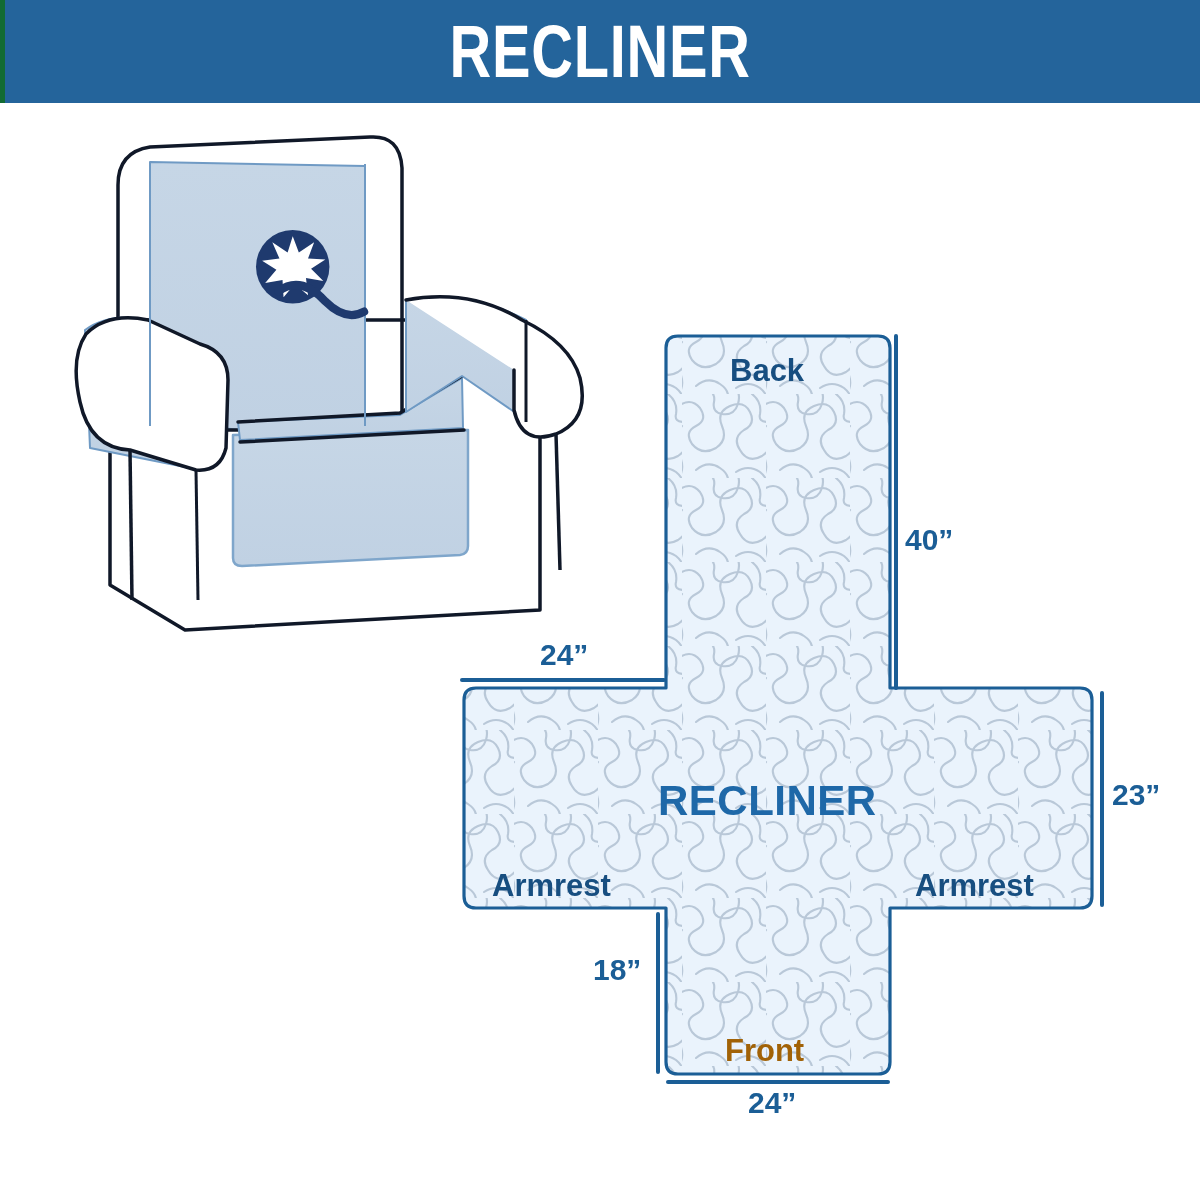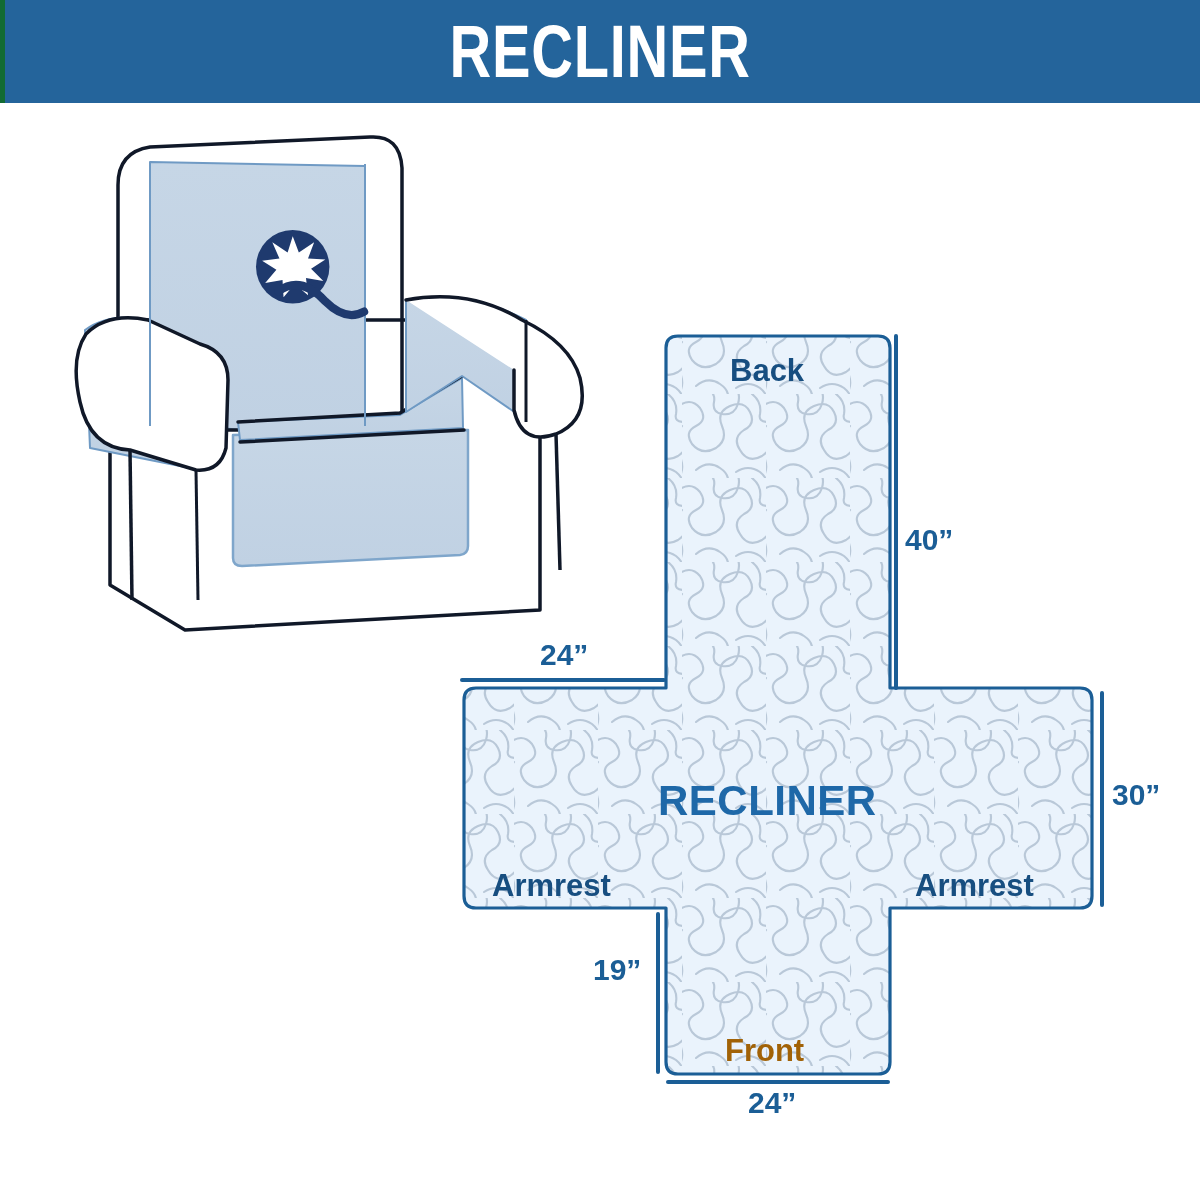--- a/index.html
+++ b/index.html
@@ -197,19 +197,19 @@
 
     
     <div class="diag-label label-back">Back</div>
     <div class="diag-label label-arm-left">Armrest</div>
     <div class="diag-label label-arm-right">Armrest</div>
     <div class="diag-label label-front">Front</div>
     <div class="diag-label label-center">RECLINER</div>
 
     
     <div class="dim-label dim-40">40”</div>
-    <div class="dim-label dim-23">30”</div>
+    <div class="dim-label dim-23">23”</div>
     <div class="dim-label dim-24t">24”</div>
-    <div class="dim-label dim-19">19”</div>
+    <div class="dim-label dim-19">18”</div>
     <div class="dim-label dim-24b">24”</div>
   </div>
 
 </div>
 
 </body></html>

